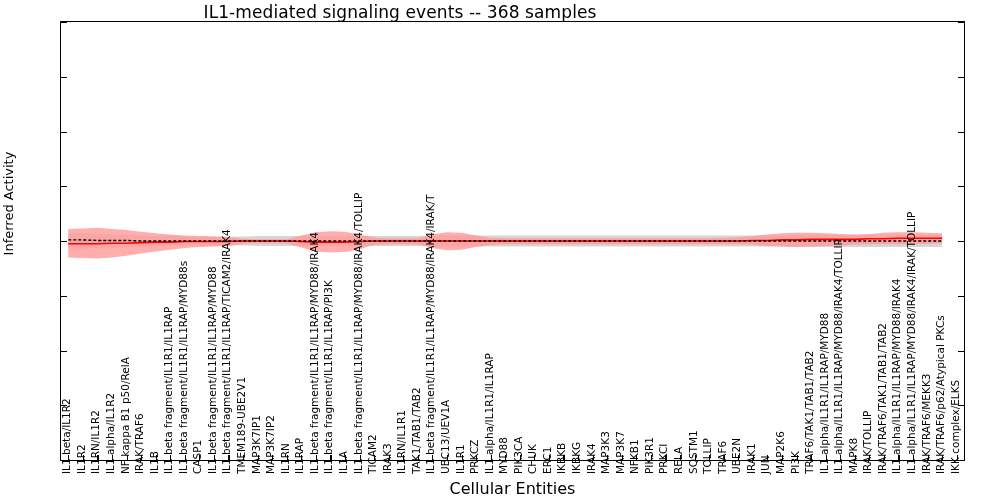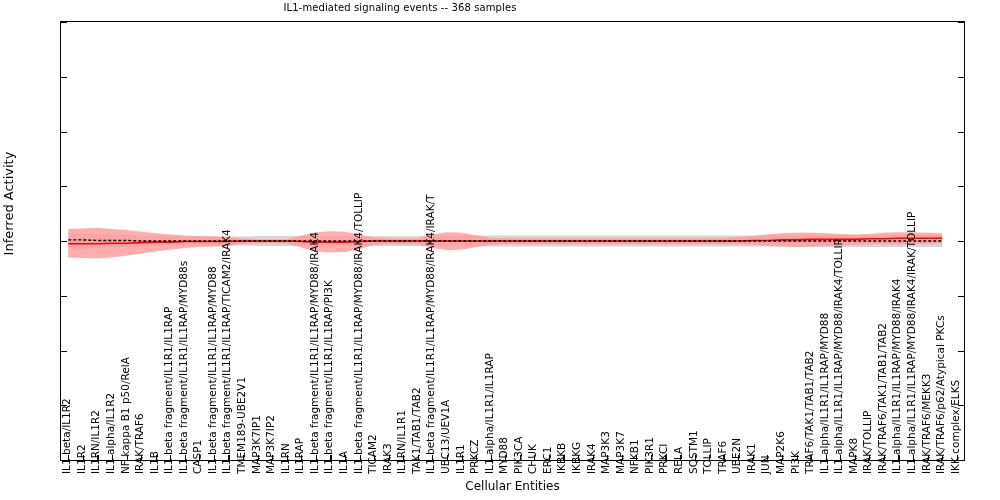--- a/index.html
+++ b/index.html
@@ -1,30 +1,30 @@
 <!DOCTYPE html>
 <html><head>
 <meta charset="utf-8">
 <style>
   html,body{margin:0;padding:0;background:#ffffff;}
   body{width:1000px;height:500px;overflow:hidden;
        font-family:"DejaVu Sans","Liberation Sans",sans-serif;color:#000;}
   #root{position:relative;width:1000px;height:500px;}
 
   .chart-title{position:absolute;left:0;top:2px;width:800px;text-align:center;
-               font-size:10px;color:#000;letter-spacing:0.1px;}
+               font-size:17px;color:#000;letter-spacing:0.1px;}
 
   .plot-frame{position:absolute;left:60px;top:21px;width:905px;height:440px;
               border:1.2px solid #000;box-sizing:border-box;background:#fff;}
 
   .ylabel{position:absolute;left:-212px;top:196px;width:440px;text-align:center;
           transform:rotate(-90deg);transform-origin:center center;
           font-size:13px;color:#000;}
   .xlabel{position:absolute;left:60px;top:479px;width:905px;text-align:center;
-          font-size:12px;color:#000;}
+          font-size:16px;color:#000;}
   .ytick-mark{position:absolute;left:0;width:6px;height:1.2px;background:#000;}
   .ytick-mark.right{left:auto;right:0;}
 
   .xtick-mark{position:absolute;bottom:0;width:1.1px;height:5px;background:#000;}
 
   .xtick-label{position:absolute;bottom:0;
                transform-origin:left bottom;transform:rotate(-90deg);
                white-space:nowrap;font-size:10.5px;line-height:10px;color:#000;
                font-family:"DejaVu Sans","Liberation Sans",sans-serif;}
 

